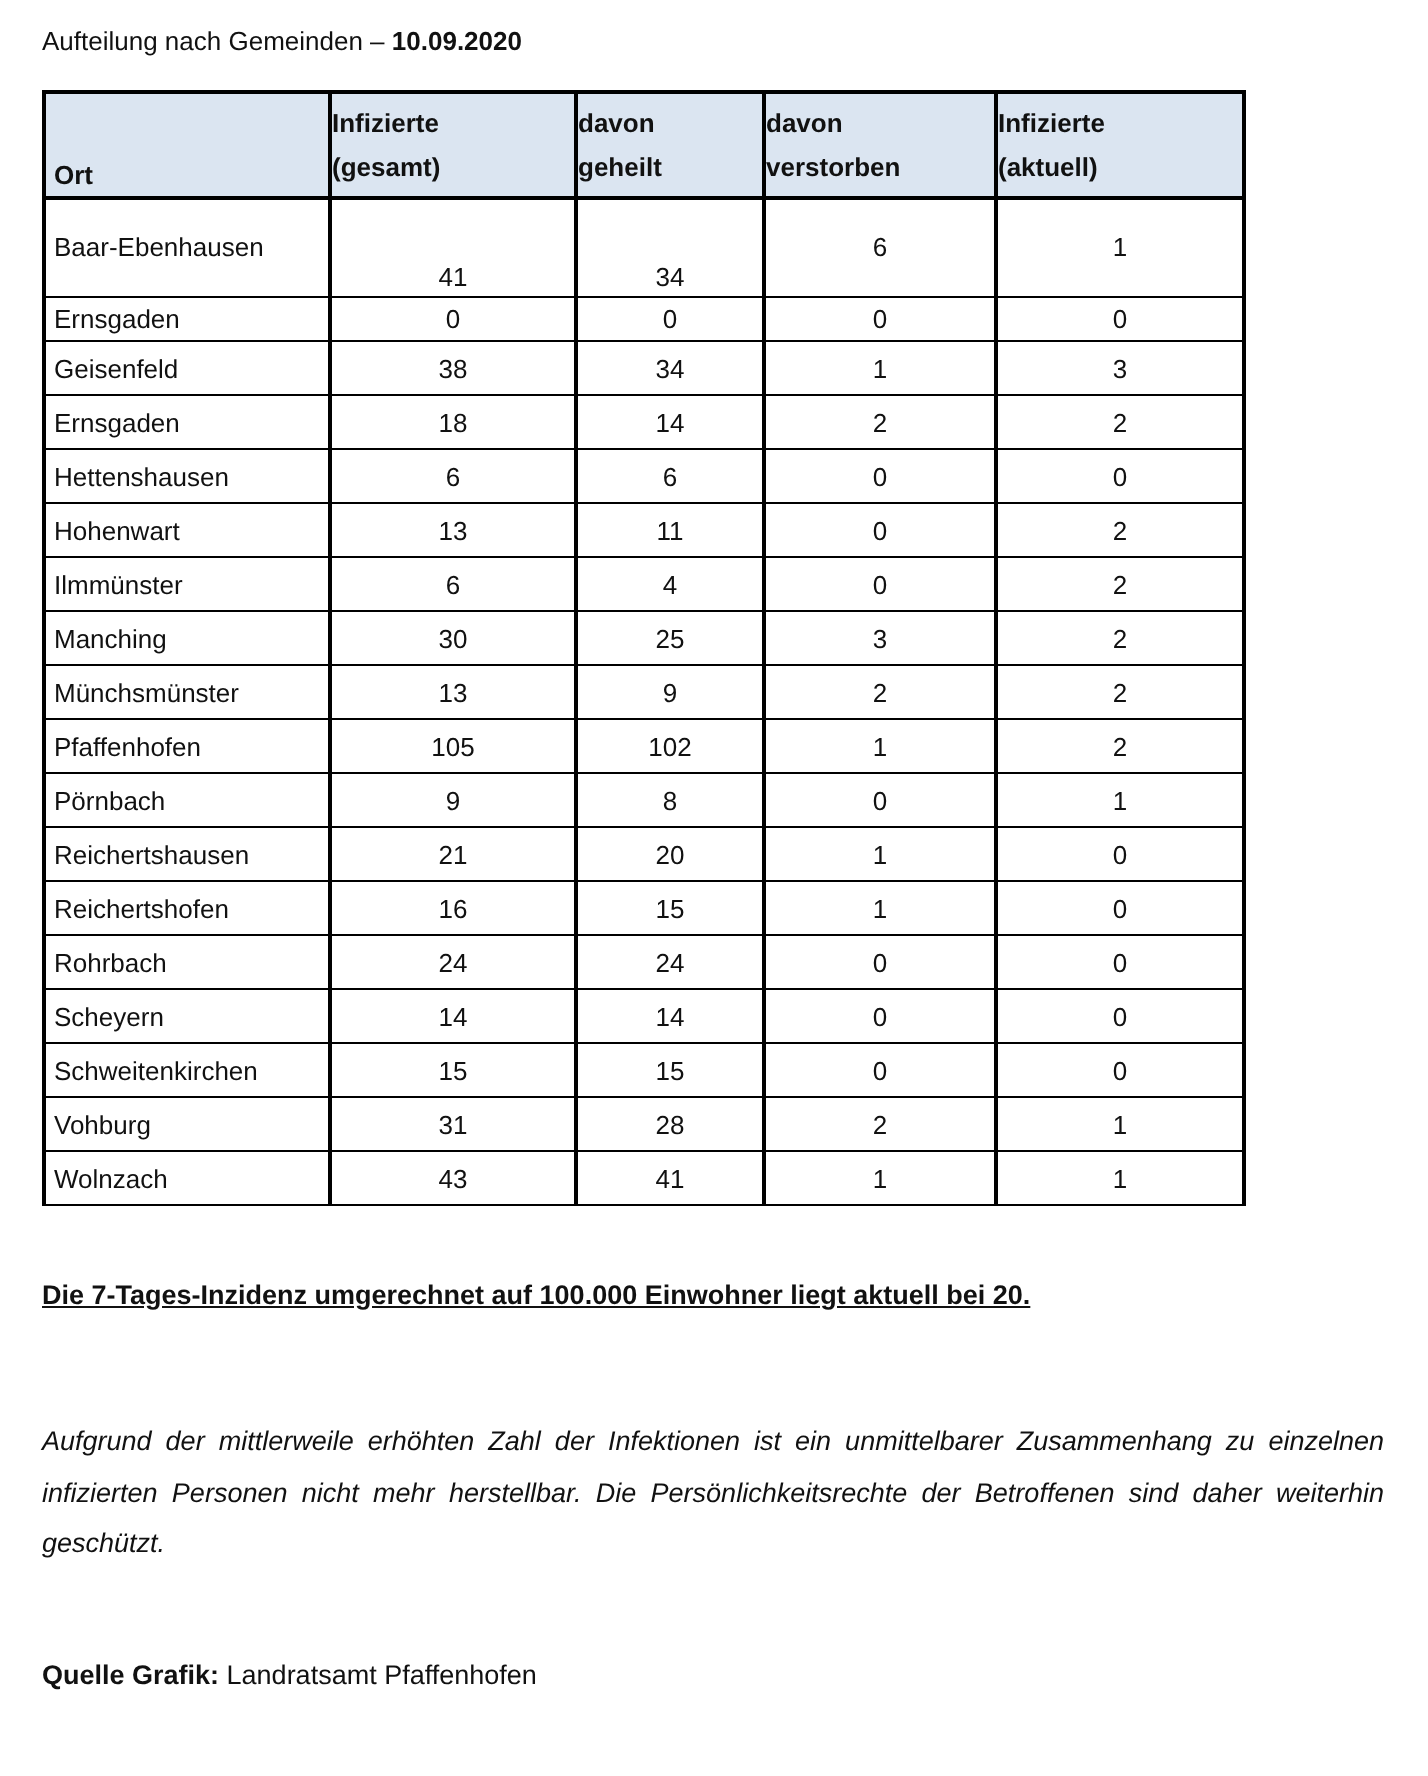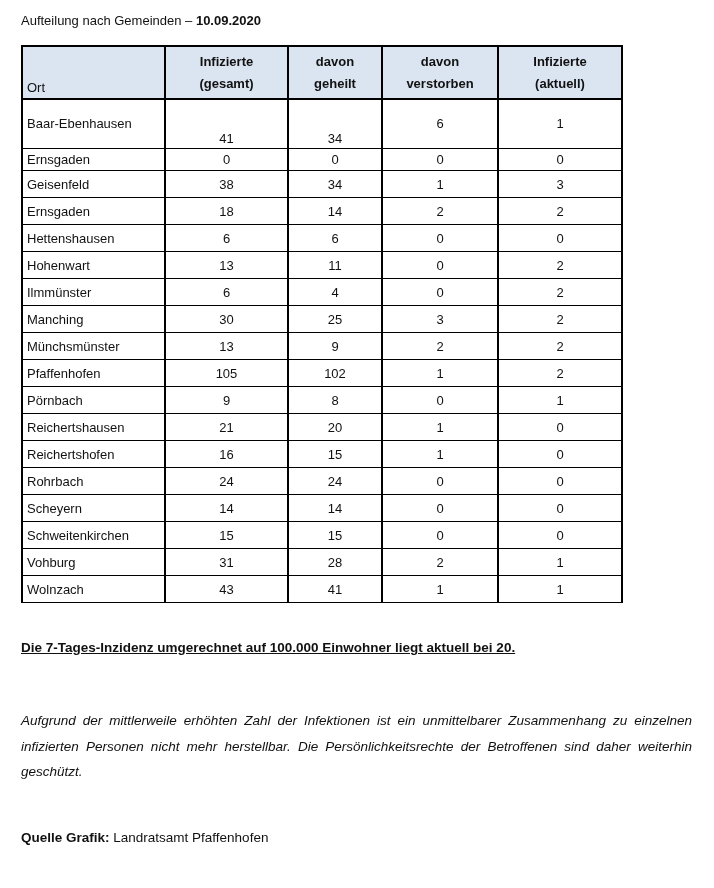--- a/index.html
+++ b/index.html
@@ -35,32 +35,32 @@
     width: 600px;
   }
   .gem-table th, .gem-table td {
     border: 2px solid var(--border, #000);
     font-size: 13px;
     overflow: hidden;
   }
   .gem-table th {
     background: var(--header-bg, #dbe5f1);
     font-weight: bold;
-    text-align: center;
+    text-align: left;
     vertical-align: top;
     padding: 4px 0 3px 0;
     height: 50px;
     box-sizing: border-box;
   }
   .gem-table th .hline { line-height: 22px; }
   .gem-table th .hline + .hline { margin-top: 0; }
   .gem-table th.ort-h {
     text-align: left;
     vertical-align: bottom;
-    font-weight: normal;
+    font-weight: bold;
     padding: 0 0 3px 4px;
   }
   .gem-table tbody td {
     height: 26px;
     text-align: center;
     vertical-align: middle;
     padding: 0;
     border-top-width: 1px;
     border-bottom-width: 1px;
   }

